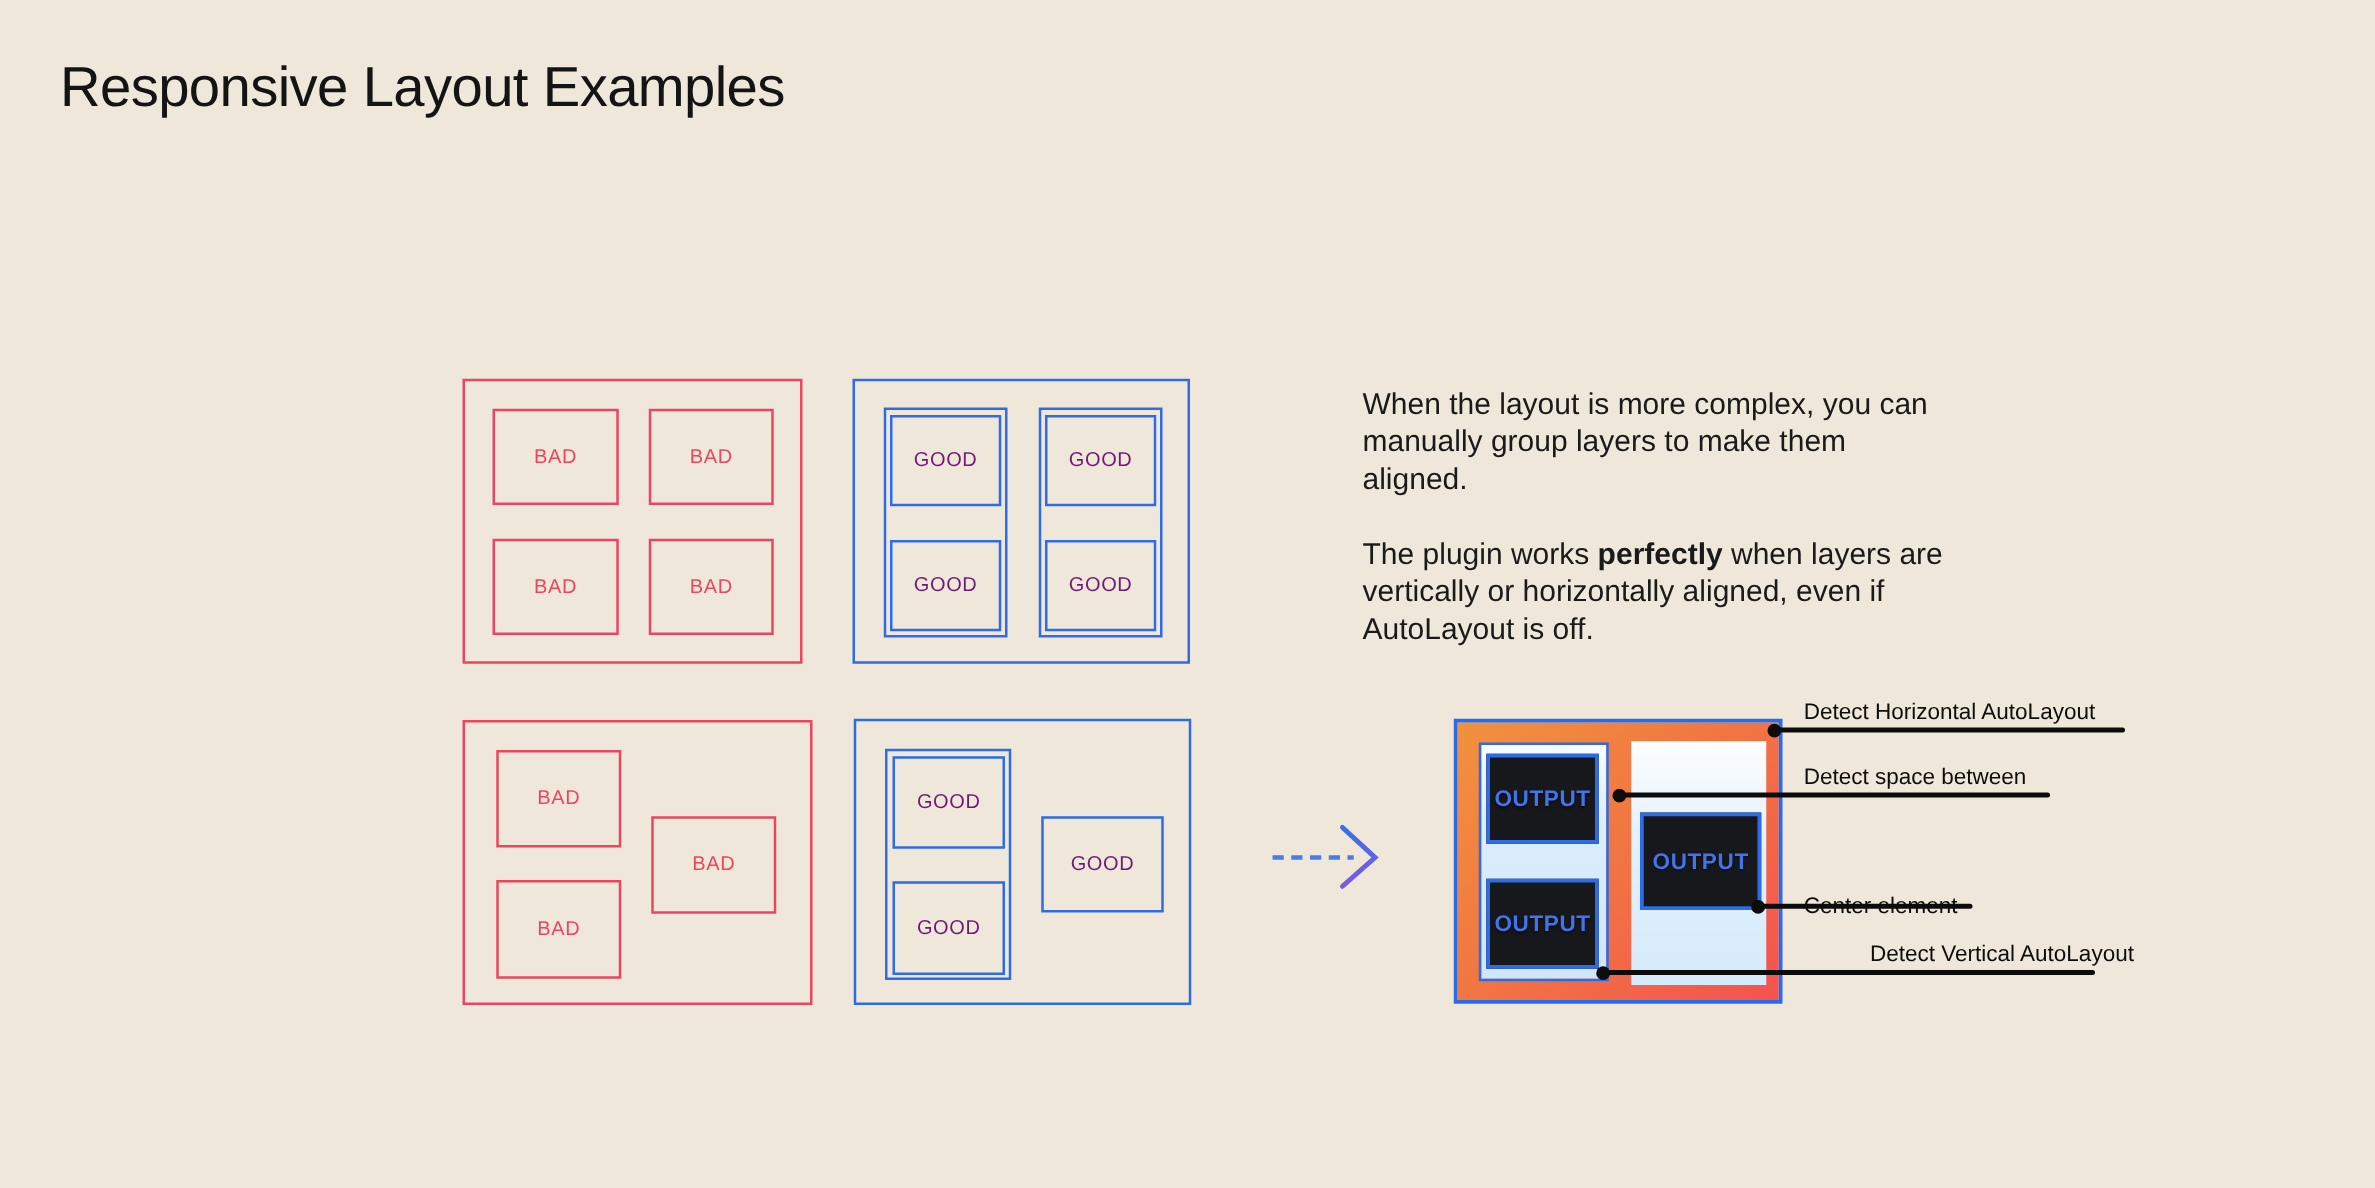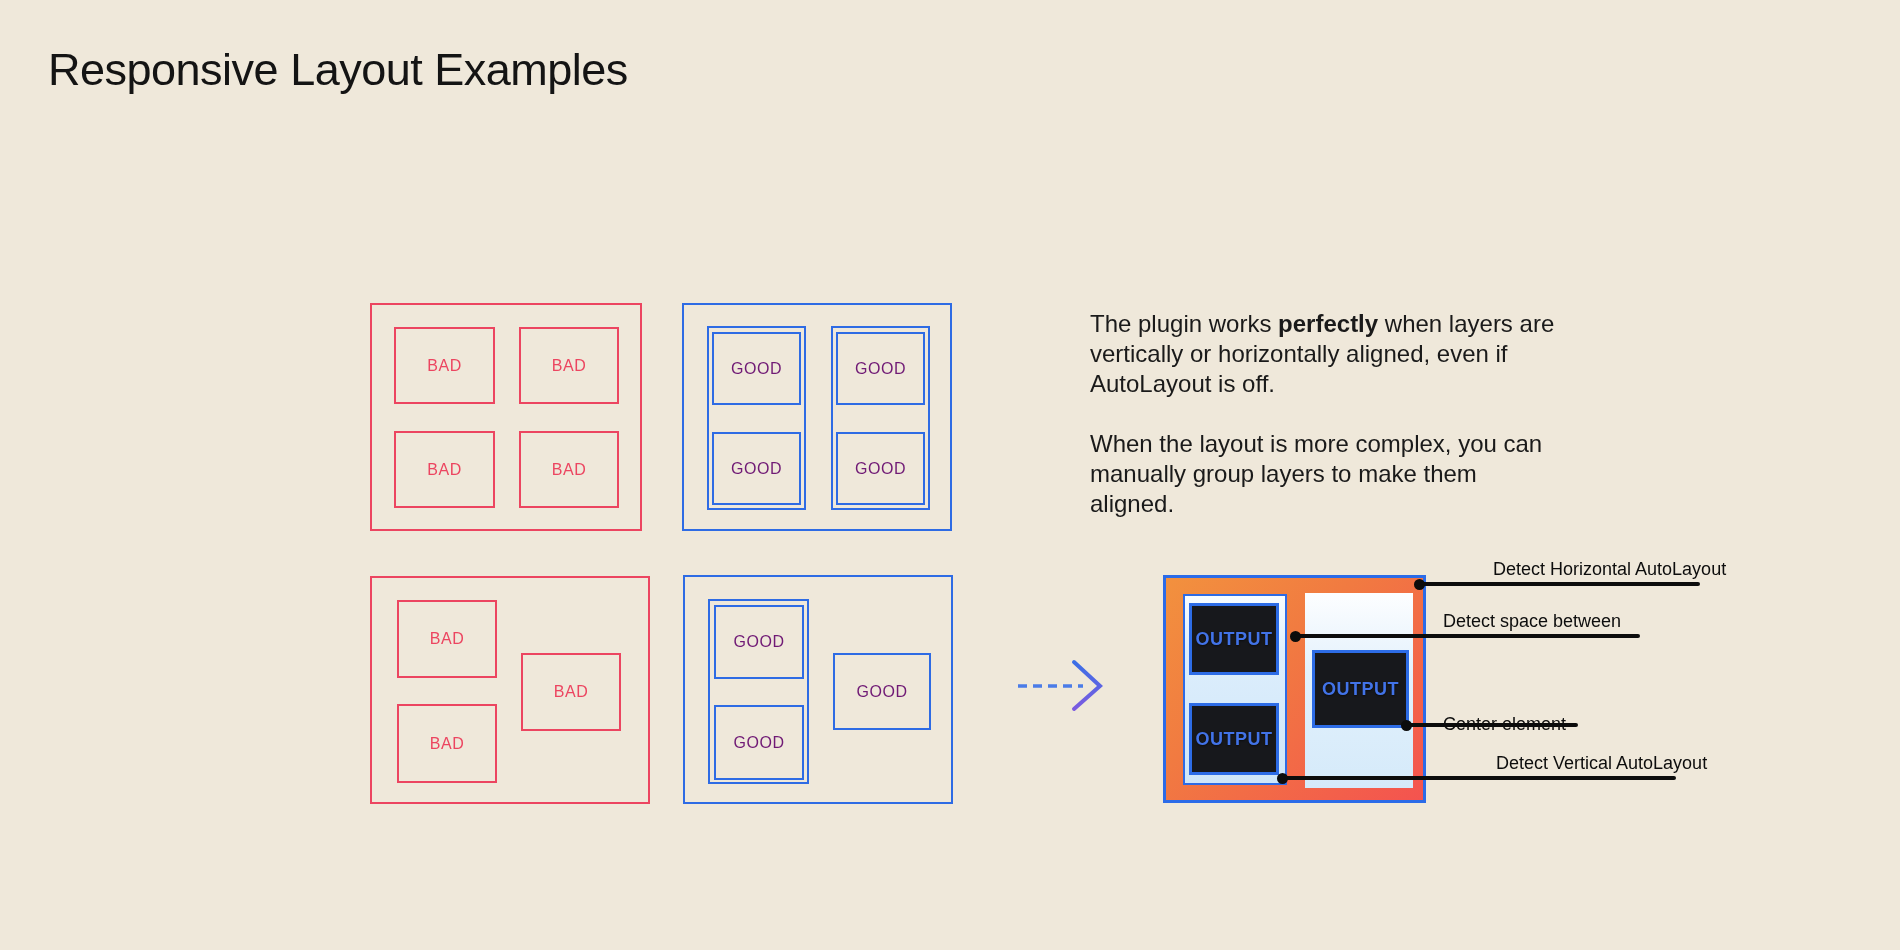--- a/index.html
+++ b/index.html
@@ -103,22 +103,22 @@
 
   <div class="grp blue" style="left:683px;top:575px;width:270px;height:229px;">
     <div class="col" style="left:23px;top:22px;width:101px;height:185px;">
       <div class="cell blue" style="left:4px;top:4px;width:90px;height:74px;">GOOD</div>
       <div class="cell blue" style="left:4px;top:104px;width:90px;height:75px;">GOOD</div>
     </div>
     <div class="cell blue" style="left:148px;top:76px;width:98px;height:77px;">GOOD</div>
   </div>
 
   <div class="desc">
+    <p>When the layout is more complex, you can manually group layers to make them aligned.</p>
     <p><span>The plugin works </span><b>perfectly</b><span> when layers are vertically or horizontally aligned, even if AutoLayout is off.</span></p>
-    <p>When the layout is more complex, you can manually group layers to make them aligned.</p>
   </div>
 
   <svg class="arrow" width="110" height="80" viewBox="0 0 110 80">
     <defs>
       <linearGradient id="chev" x1="0" y1="0" x2="0" y2="1">
         <stop offset="0" stop-color="#3B6FE6"></stop>
         <stop offset="1" stop-color="#7C5BE0"></stop>
       </linearGradient>
     </defs>
     <line x1="13" y1="41" x2="78" y2="41" stroke="#4B7CE8" stroke-width="3.5" stroke-dasharray="9 6"></line>
@@ -130,21 +130,21 @@
       <div class="outbox" style="left:4px;top:7px;width:90px;height:72px;">OUTPUT</div>
       <div class="outbox" style="left:4px;top:107px;width:90px;height:72px;">OUTPUT</div>
     </div>
     <div class="rpanel">
       <div class="outbox" style="left:7px;top:57px;width:97px;height:78px;">OUTPUT</div>
     </div>
   </div>
 
   <div class="ann-line" style="left:1416px;top:582px;width:284px;"></div>
   <div class="ann-dot" style="left:1414px;top:579px;"></div>
-  <div class="ann-label" style="left:1493px;top:559px;">Detect Horizontal AutoLayout</div>
+  <div class="ann-label" style="left:1443px;top:559px;">Detect Horizontal AutoLayout</div>
 
   <div class="ann-line" style="left:1292px;top:634px;width:348px;"></div>
   <div class="ann-dot" style="left:1290px;top:631px;"></div>
   <div class="ann-label" style="left:1443px;top:611px;">Detect space between</div>
 
   <div class="ann-line" style="left:1403px;top:723px;width:175px;"></div>
   <div class="ann-dot" style="left:1401px;top:720px;"></div>
   <div class="ann-label" style="left:1443px;top:714px;">Center element</div>
 
   <div class="ann-line" style="left:1279px;top:776px;width:397px;"></div>

